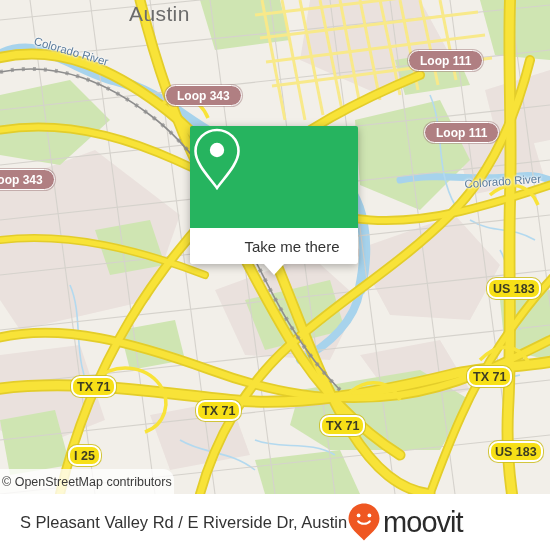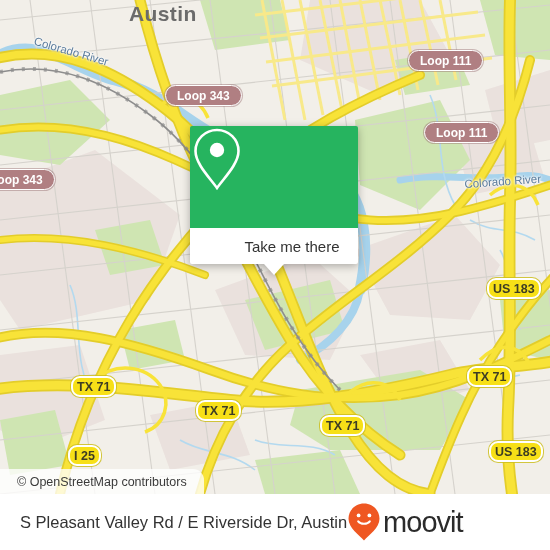--- a/index.html
+++ b/index.html
@@ -4,21 +4,21 @@
 <style>
   html,body{margin:0;padding:0;background:#fff;}
   body{width:550px;height:550px;overflow:hidden;
        font-family:"Liberation Sans","DejaVu Sans",sans-serif;}
   #app{position:relative;width:550px;height:550px;overflow:hidden;}
 
   
   #map{position:absolute;left:0;top:0;width:550px;height:494px;overflow:hidden;background:#f2efe9;}
   #map svg{position:absolute;left:0;top:0;}
 
-  .map-label{position:absolute;color:#5a5a5a;white-space:nowrap;pointer-events:none;font-weight:bold;}
+  .map-label{position:absolute;color:#5a5a5a;white-space:nowrap;pointer-events:none;}
   #label-austin{left:129px;top:2px;font-size:21px;color:#6b6b6b;letter-spacing:.4px;}
 
   .river-label{position:absolute;font-size:11.5px;color:#5b7c9c;white-space:nowrap;
                text-shadow:0 0 3px #fff,0 0 3px #fff,0 0 2px #fff;}
   #river-left{left:36px;top:35px;transform:rotate(16deg);transform-origin:left top;}
   #river-right{left:464px;top:178px;transform:rotate(-4deg);transform-origin:left top;}
 
   
   .shield{position:absolute;display:flex;align-items:center;justify-content:center;
           font-weight:bold;white-space:nowrap;box-sizing:border-box;margin-top:9px;}
@@ -36,21 +36,21 @@
                 display:flex;align-items:center;justify-content:center;}
   #callout-footer{background:#fff;height:36px;border-radius:0 0 2px 2px;
                   display:flex;align-items:center;justify-content:center;
                   font-size:15px;color:#333;cursor:pointer;padding-left:36px;}
   #callout-tail{position:absolute;left:50%;margin-left:-10px;top:138px;
                 width:0;height:0;border-left:10px solid transparent;
                 border-right:10px solid transparent;border-top:11px solid #fff;}
 
   
   #attribution{position:absolute;left:0;top:469px;height:25px;
-               display:flex;align-items:center;padding:0 17px;
+               display:flex;align-items:center;padding:0 2px;
                background:rgba(255,255,255,.78);border-radius:0 11px 0 0;
                font-size:12.5px;color:#3b3b3b;}
 
   
   #bottombar{position:absolute;left:0;top:494px;width:470px;height:56px;
              background:#fff;display:flex;align-items:center;
              justify-content:space-between;padding:0 20px;box-sizing:border-box;}
   #place-name{font-size:16.5px;color:#333;white-space:nowrap;}
   #brand{display:flex;align-items:center;gap:2px;}
   #brand-word{font-size:29px;color:#2b2b2b;font-weight:normal;letter-spacing:-1px;}

